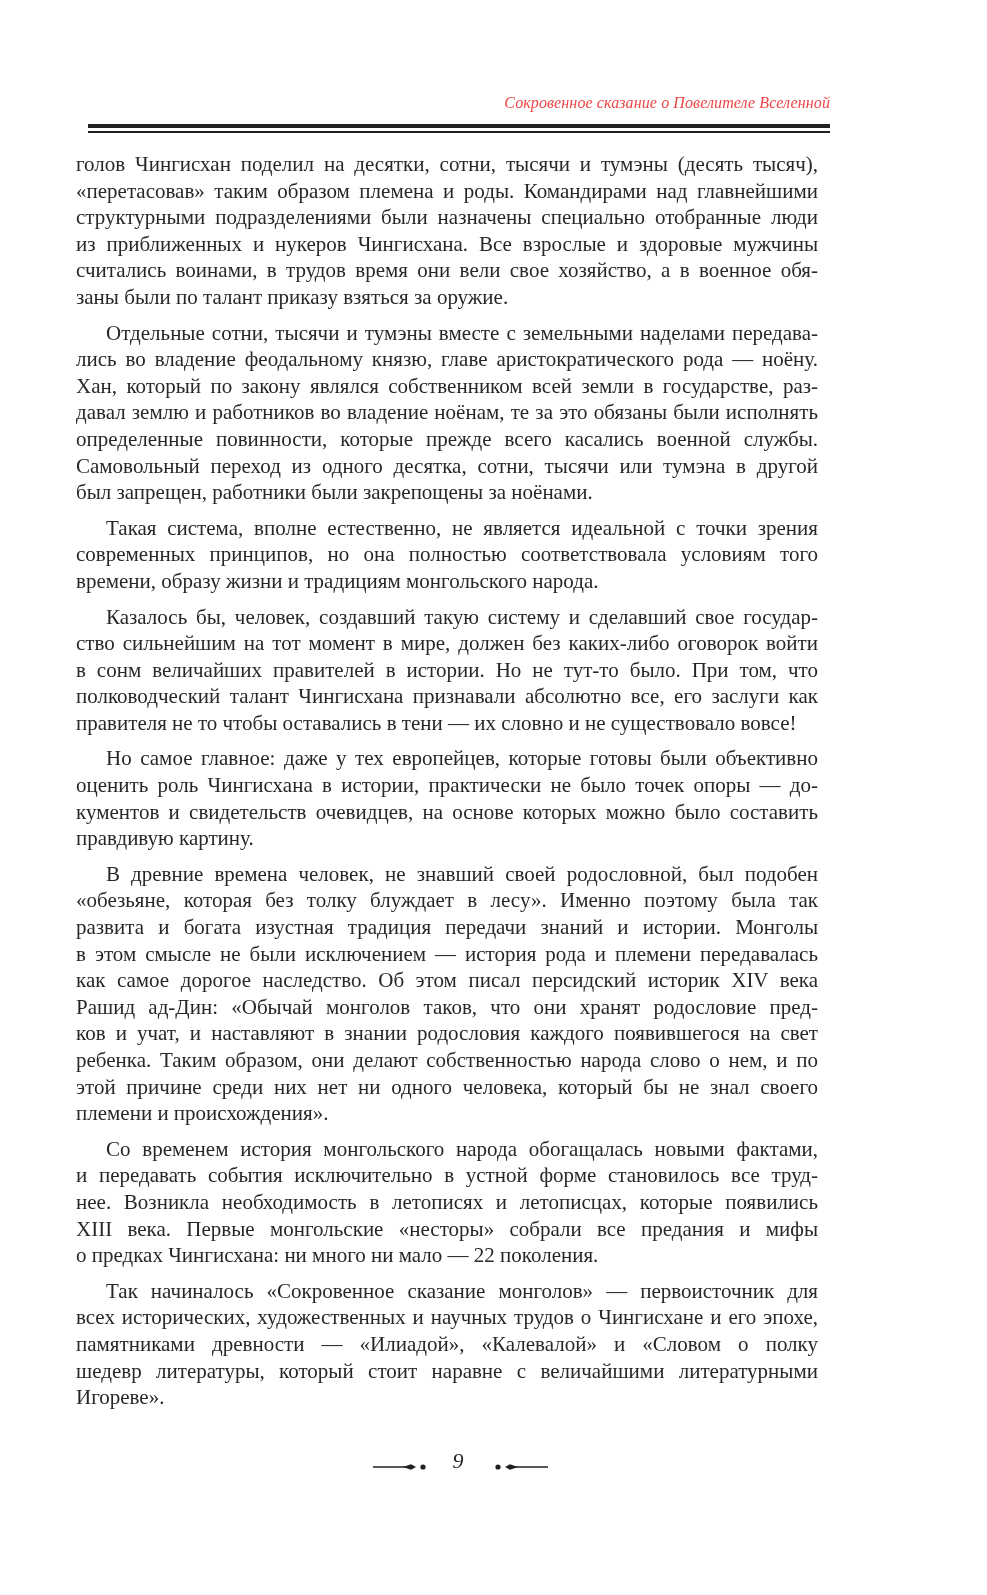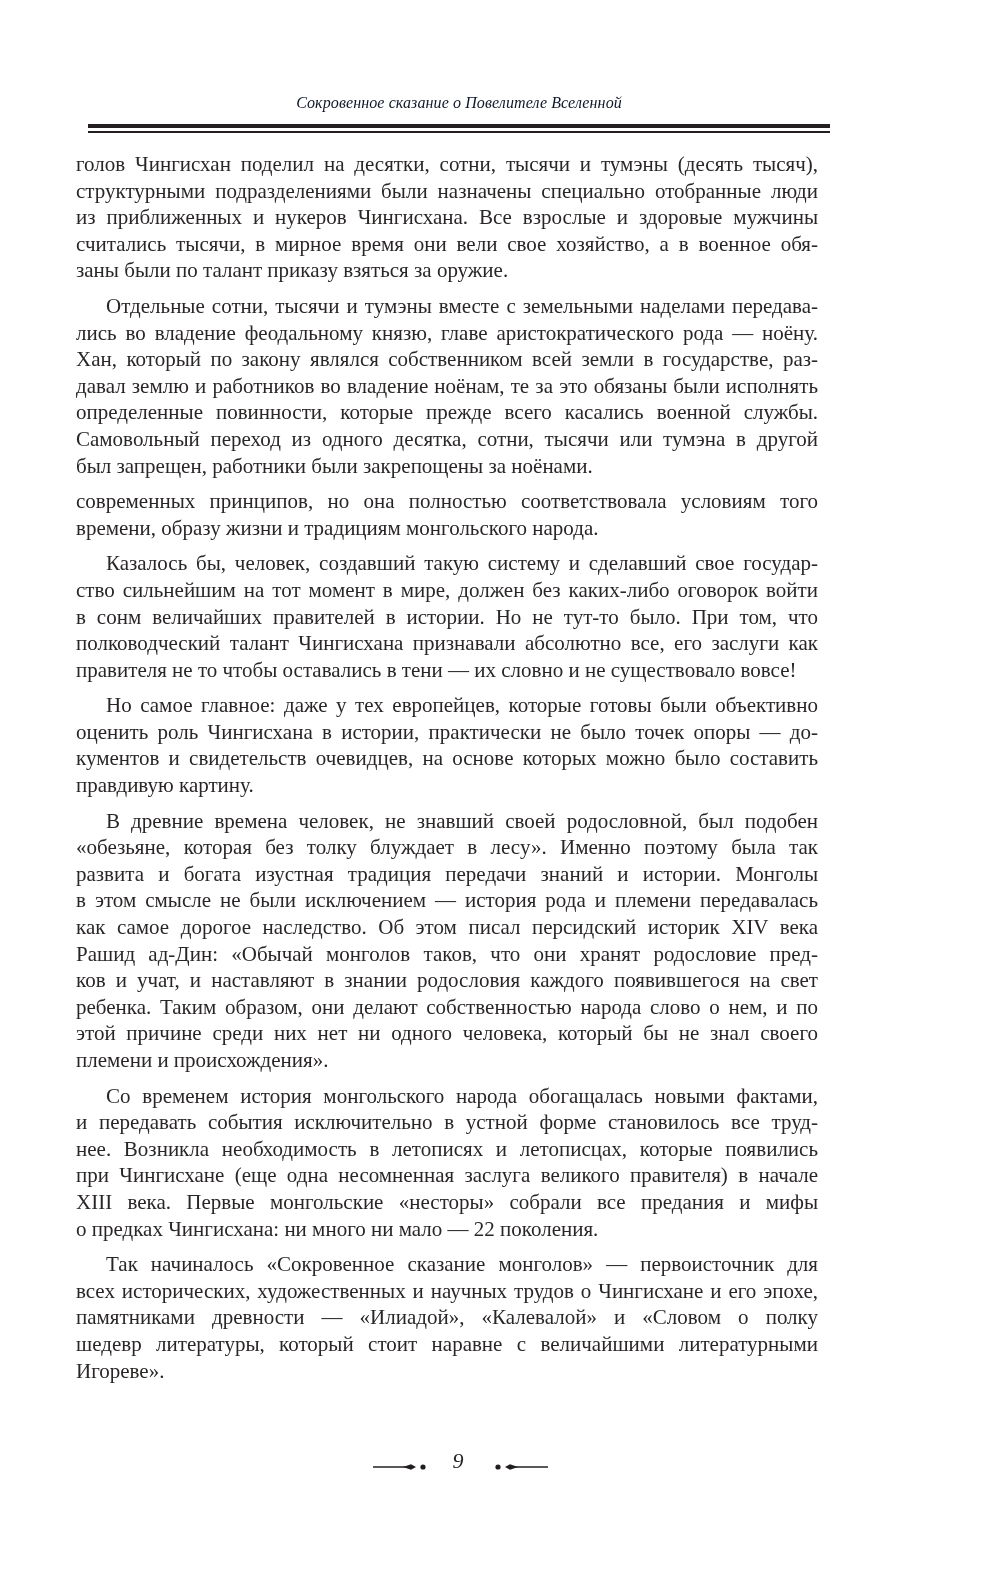--- a/index.html
+++ b/index.html
@@ -20,24 +20,24 @@
       left: 0;
       top: 0;
       width: 987px;
       height: 1595px;
     }
     .running-head {
       position: absolute;
       left: 88px;
       width: 742px;
       top: 94px;
-      text-align: center;
+      text-align: right;
       font-style: italic;
       font-size: 16px;
-      color: #0f172a;
+      color: #ef4444;
       letter-spacing: 0.1px;
     }
     .rule-thick {
       position: absolute;
       left: 88px;
       width: 742px;
       top: 124px;
       height: 4px;
       background: #231f20;
     }
@@ -103,35 +103,37 @@
 
 <div class="page">
 
   <div class="running-head">Сокровенное сказание о Повелителе Вселенной</div>
   <div class="rule-thick"></div>
   <div class="rule-thin"></div>
 
   <div class="body-text" id="body-text">
       <div class="para">
         <span class="line">голов Чингисхан поделил на десятки, сотни, тысячи и тумэны (десять тысяч),</span>
+        <span class="line">«перетасовав» таким образом племена и роды. Командирами над главнейшими</span>
         <span class="line">структурными подразделениями были назначены специально отобранные люди</span>
         <span class="line">из приближенных и нукеров Чингисхана. Все взрослые и здоровые мужчины</span>
-        <span class="line">считались тысячи, в мирное время они вели свое хозяйство, а в военное обя-</span>
+        <span class="line">считались воинами, в трудов время они вели свое хозяйство, а в военное обя-</span>
         <span class="line last">заны были по талант приказу взяться за оружие.</span>
       </div>
       <div class="para">
         <span class="line indent">Отдельные сотни, тысячи и тумэны вместе с земельными наделами передава-</span>
         <span class="line">лись во владение феодальному князю, главе аристократического рода — ноёну.</span>
         <span class="line">Хан, который по закону являлся собственником всей земли в государстве, раз-</span>
         <span class="line">давал землю и работников во владение ноёнам, те за это обязаны были исполнять</span>
         <span class="line">определенные повинности, которые прежде всего касались военной службы.</span>
         <span class="line">Самовольный переход из одного десятка, сотни, тысячи или тумэна в другой</span>
         <span class="line last">был запрещен, работники были закрепощены за ноёнами.</span>
       </div>
       <div class="para">
+        <span class="line indent">Такая система, вполне естественно, не является идеальной с точки зрения</span>
         <span class="line">современных принципов, но она полностью соответствовала условиям того</span>
         <span class="line last">времени, образу жизни и традициям монгольского народа.</span>
       </div>
       <div class="para">
         <span class="line indent">Казалось бы, человек, создавший такую систему и сделавший свое государ-</span>
         <span class="line">ство сильнейшим на тот момент в мире, должен без каких-либо оговорок войти</span>
         <span class="line">в сонм величайших правителей в истории. Но не тут-то было. При том, что</span>
         <span class="line">полководческий талант Чингисхана признавали абсолютно все, его заслуги как</span>
         <span class="line last">правителя не то чтобы оставались в тени — их словно и не существовало вовсе!</span>
       </div>
@@ -150,21 +152,20 @@
         <span class="line">Рашид ад-Дин: «Обычай монголов таков, что они хранят родословие пред-</span>
         <span class="line">ков и учат, и наставляют в знании родословия каждого появившегося на свет</span>
         <span class="line">ребенка. Таким образом, они делают собственностью народа слово о нем, и по</span>
         <span class="line">этой причине среди них нет ни одного человека, который бы не знал своего</span>
         <span class="line last">племени и происхождения».</span>
       </div>
       <div class="para">
         <span class="line indent">Со временем история монгольского народа обогащалась новыми фактами,</span>
         <span class="line">и передавать события исключительно в устной форме становилось все труд-</span>
         <span class="line">нее. Возникла необходимость в летописях и летописцах, которые появились</span>
-        <span class="line">при Чингисхане (еще одна несомненная заслуга великого правителя) в начале</span>
         <span class="line">XIII века. Первые монгольские «несторы» собрали все предания и мифы</span>
         <span class="line last">о предках Чингисхана: ни много ни мало — 22 поколения.</span>
       </div>
       <div class="para">
         <span class="line indent">Так начиналось «Сокровенное сказание монголов» — первоисточник для</span>
         <span class="line">всех исторических, художественных и научных трудов о Чингисхане и его эпохе,</span>
         <span class="line">памятниками древности — «Илиадой», «Калевалой» и «Словом о полку</span>
         <span class="line">шедевр литературы, который стоит наравне с величайшими литературными</span>
         <span class="line last">Игореве».</span>
       </div>

